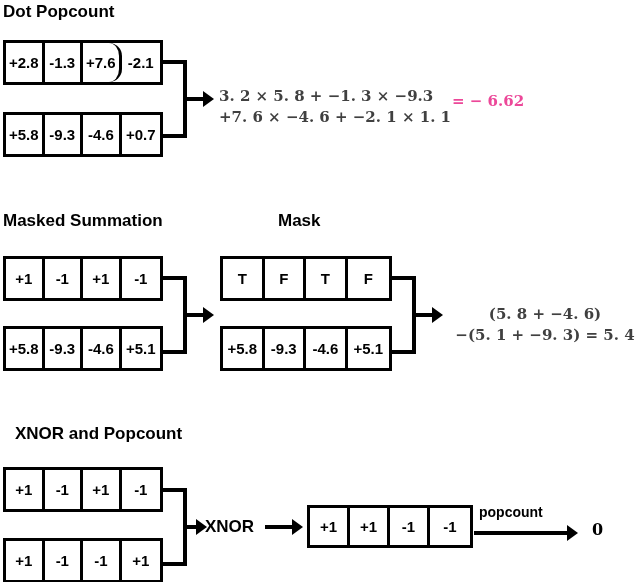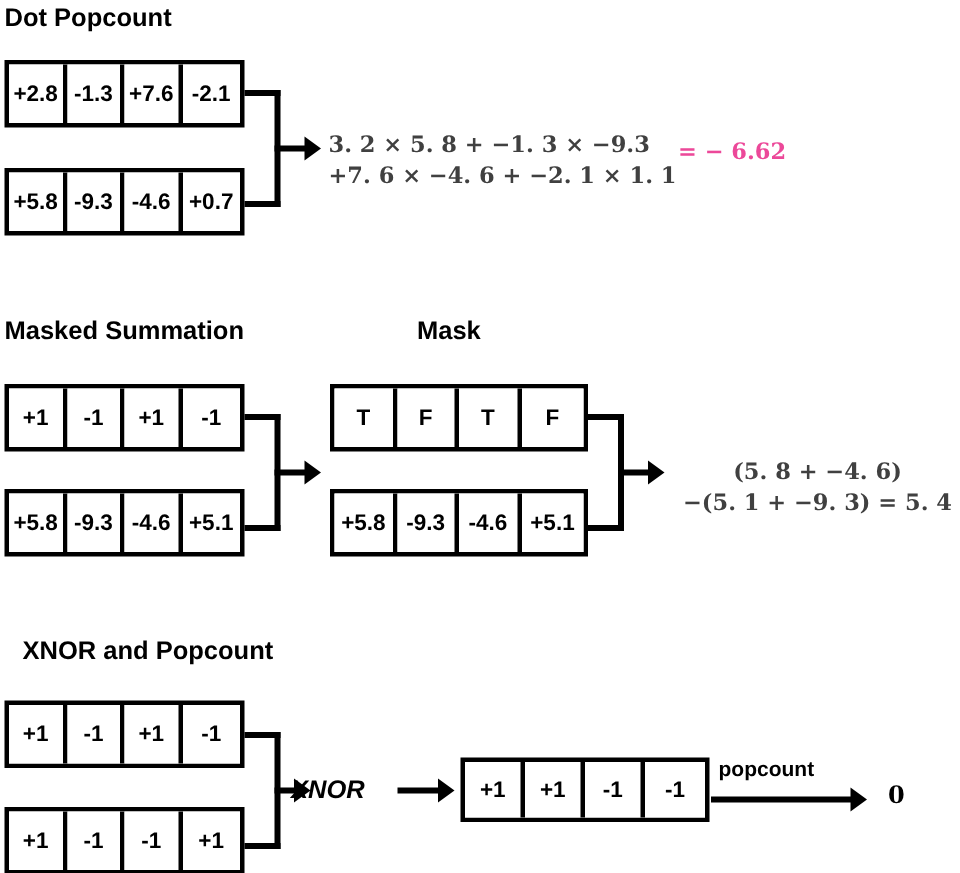--- a/index.html
+++ b/index.html
@@ -145,21 +145,21 @@
 </head>
 <body>
 
 <div id="canvas">
 
   <div class="heading" style="left:3px; top:2px;">Dot Popcount</div>
 
   <div class="array" style="left:3px; top:40px; width:160px; height:45px;">
     <div class="cell" style="width:40px;">+2.8</div>
     <div class="cell" style="width:40px;">-1.3</div>
-    <div class="cell" style="width:40px;">+7.6</div>
+    <div class="cell" style="width:40px;border-radius:13px;">+7.6</div>
     <div class="cell" style="width:40px;">-2.1</div>
   </div>
 
   <div class="array" style="left:3px; top:112px; width:160px; height:45px;">
     <div class="cell" style="width:40px;">+5.8</div>
     <div class="cell" style="width:40px;">-9.3</div>
     <div class="cell" style="width:40px;">-4.6</div>
     <div class="cell" style="width:40px;">+0.7</div>
   </div>
 
@@ -259,21 +259,21 @@
     <div class="hbar" style="left:0px; top:0px; width:24px;"></div>
     <div class="hbar" style="left:0px; top:74px; width:24px;"></div>
     <div class="vbar" style="left:20px; top:0px; height:78px;"></div>
   </div>
 
   <div class="arrow" style="left:183px; top:517px; width:28px; height:20px;">
     <div class="shaft" style="width:14px;"></div>
     <div class="head" style="left:13px;"></div>
   </div>
 
-  <div class="op-label" style="left:194px; top:518px;font-style:italic;">XNOR</div>
+  <div class="op-label" style="left:205px; top:518px;">XNOR</div>
 
   <div class="arrow" style="left:265px; top:517px; width:40px; height:20px;">
     <div class="shaft" style="width:28px;"></div>
     <div class="head" style="left:27px;"></div>
   </div>
 
   <div class="array" style="left:307px; top:505px; width:166px; height:43px;">
     <div class="cell" style="width:41px;">+1</div>
     <div class="cell" style="width:41px;">+1</div>
     <div class="cell" style="width:41px;">-1</div>

